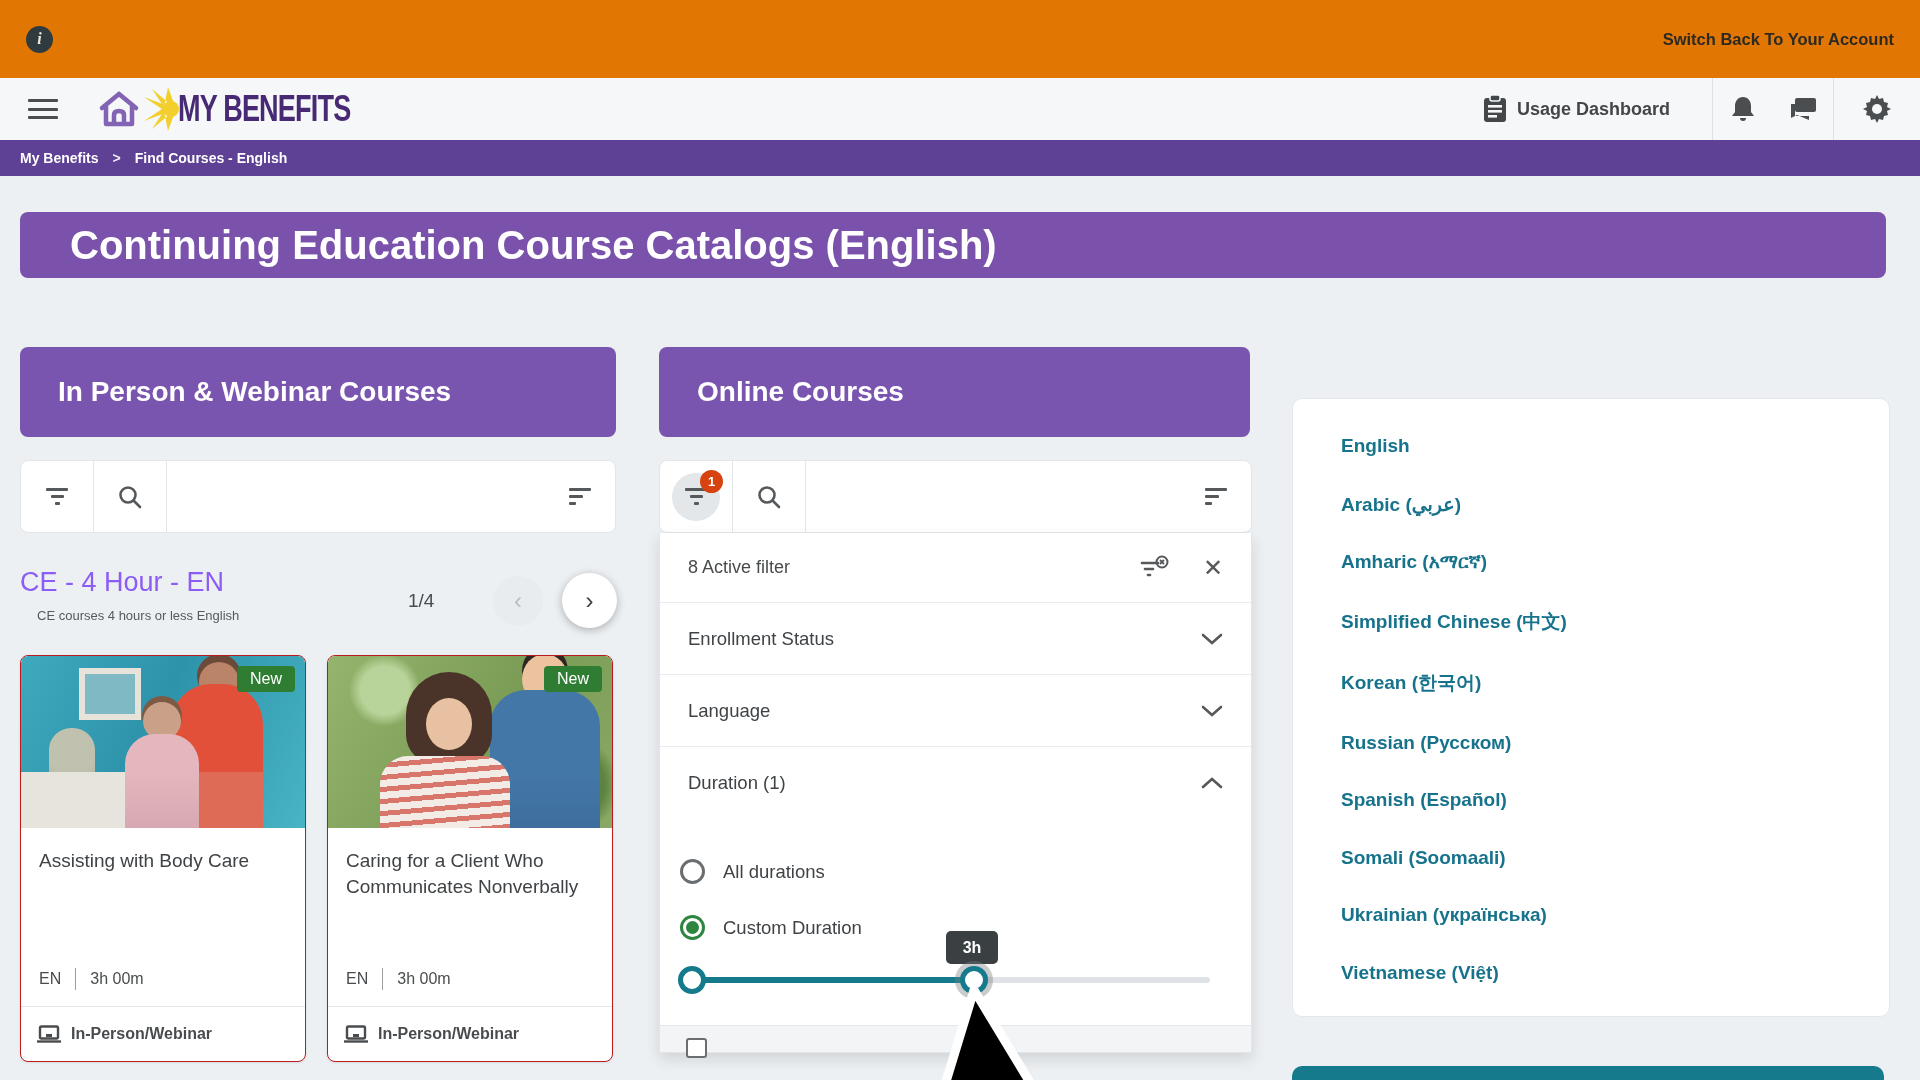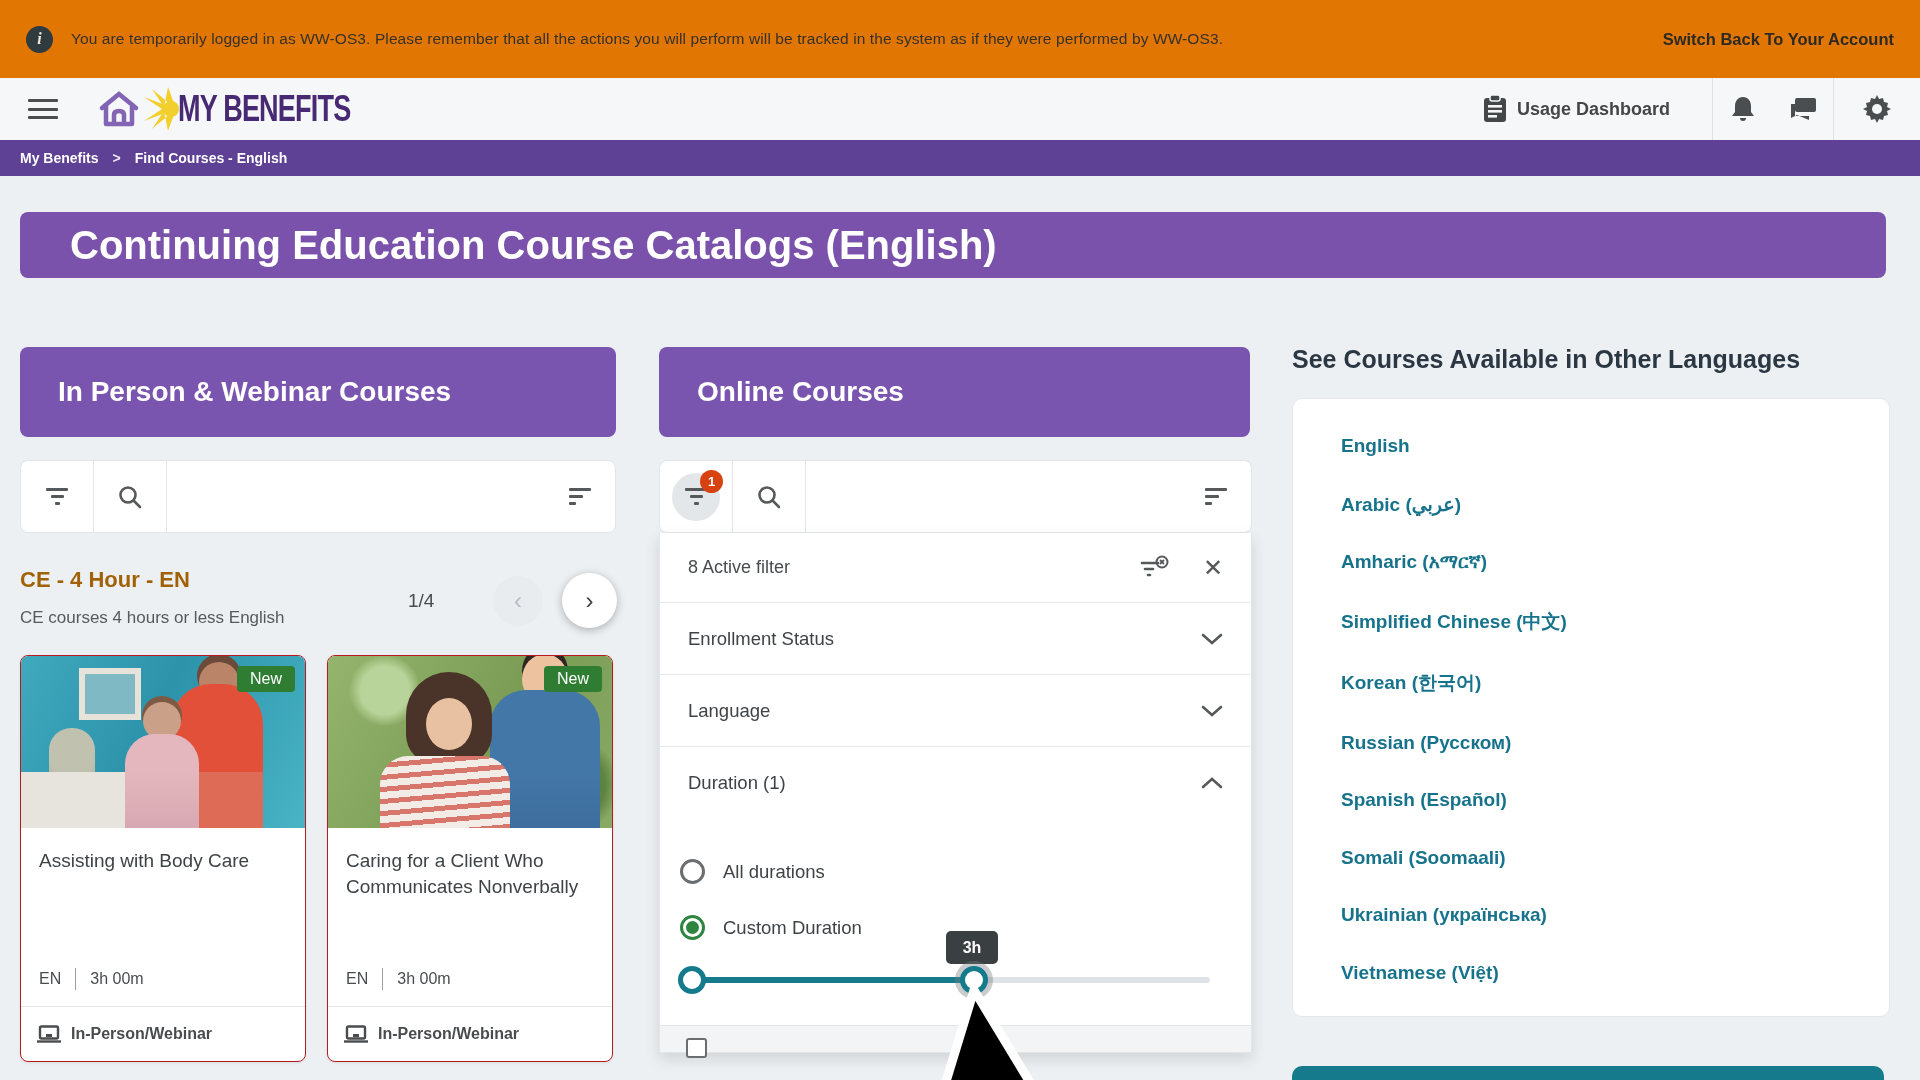--- a/index.html
+++ b/index.html
@@ -73,22 +73,22 @@
   .funnel-icon { display:flex; flex-direction:column; align-items:center; gap:4px; z-index:1; }
   .funnel-icon i { display:block; height:3px; background:#56595b; border-radius:1px; }
   .funnel-icon i:nth-child(1){ width:22px; } .funnel-icon i:nth-child(2){ width:13px; }
   .funnel-icon i:nth-child(3){ width:5px; }
   .sort-icon { display:flex; flex-direction:column; gap:4px; }
   .sort-icon i { display:block; height:3px; background:#56595b; border-radius:1px; }
   .sort-icon i:nth-child(1){ width:22px; } .sort-icon i:nth-child(2){ width:14px; }
   .sort-icon i:nth-child(3){ width:7px; }
 
   
-  .cat-title { position:absolute; left:20px; top:567px; font-size:22px; font-weight:bold; color:#a16207; }
-  .cat-sub { position:absolute; left:20px; top:608px; font-size:17px; color:#565a5d; }
+  .cat-title { position:absolute; left:20px; top:567px; font-size:27px; font-weight:normal; color:#8b5cf6; }
+  .cat-sub { position:absolute; left:37px; top:608px; font-size:13px; color:#565a5d; }
   .cat-page { position:absolute; left:408px; top:590px; font-size:19px; color:#494c4e; }
   .pg-btn { position:absolute; border-radius:50%; display:flex; align-items:center;
     justify-content:center; font-size:24px; cursor:pointer; }
   .pg-prev { left:493px; top:576px; width:50px; height:50px; background:#e9ecee; color:#b9bdc1; }
   .pg-next { left:562px; top:573px; width:55px; height:55px; background:#fff; color:#3e4245;
     box-shadow:0 2px 8px rgba(0,0,0,.28); }
 
   
   .card { position:absolute; top:655px; width:286px; height:407px; background:#fff;
     border:1px solid #b91c1c; border-radius:8px; box-shadow:0 1px 3px rgba(0,0,0,.08);
@@ -182,21 +182,20 @@
   
   .cursor-svg { position:absolute; left:958px; top:980px; overflow:visible; z-index:50; pointer-events:none; }
 </style>
 </head>
 <body>
 
 <div class="frame">
 
   <div class="imp-banner">
     <div class="info-icon">i</div>
-    <div class="imp-text">You are temporarily logged in as WW-OS3. Please remember that all the actions you will perform will be tracked in the system as if they were performed by WW-OS3.</div>
     <div class="switch-back">Switch Back To Your Account</div>
   </div>
 
   <div class="app-header">
     <div class="hamburger">
         <span></span>
         <span></span>
         <span></span>
       </div>
     <div class="logo">
@@ -427,21 +426,20 @@
         <div class="slider-fill"></div>
         <div class="slider-handle h-left"></div>
         <div class="slider-handle h-right"></div>
       </div>
     </div>
     <div class="fp-bottom-strip">
       <span class="partial-checkbox"></span>
     </div>
   </div>
 
-  <div class="langs-heading">See Courses Available in Other Languages</div>
   <div class="langs-card">
     <ul class="lang-list">
 
         <li class="lang-item">English</li>
 
         <li class="lang-item">Arabic (عربي)</li>
 
         <li class="lang-item">Amharic (አማርኛ)</li>
 
         <li class="lang-item">Simplified Chinese (中文)</li>

